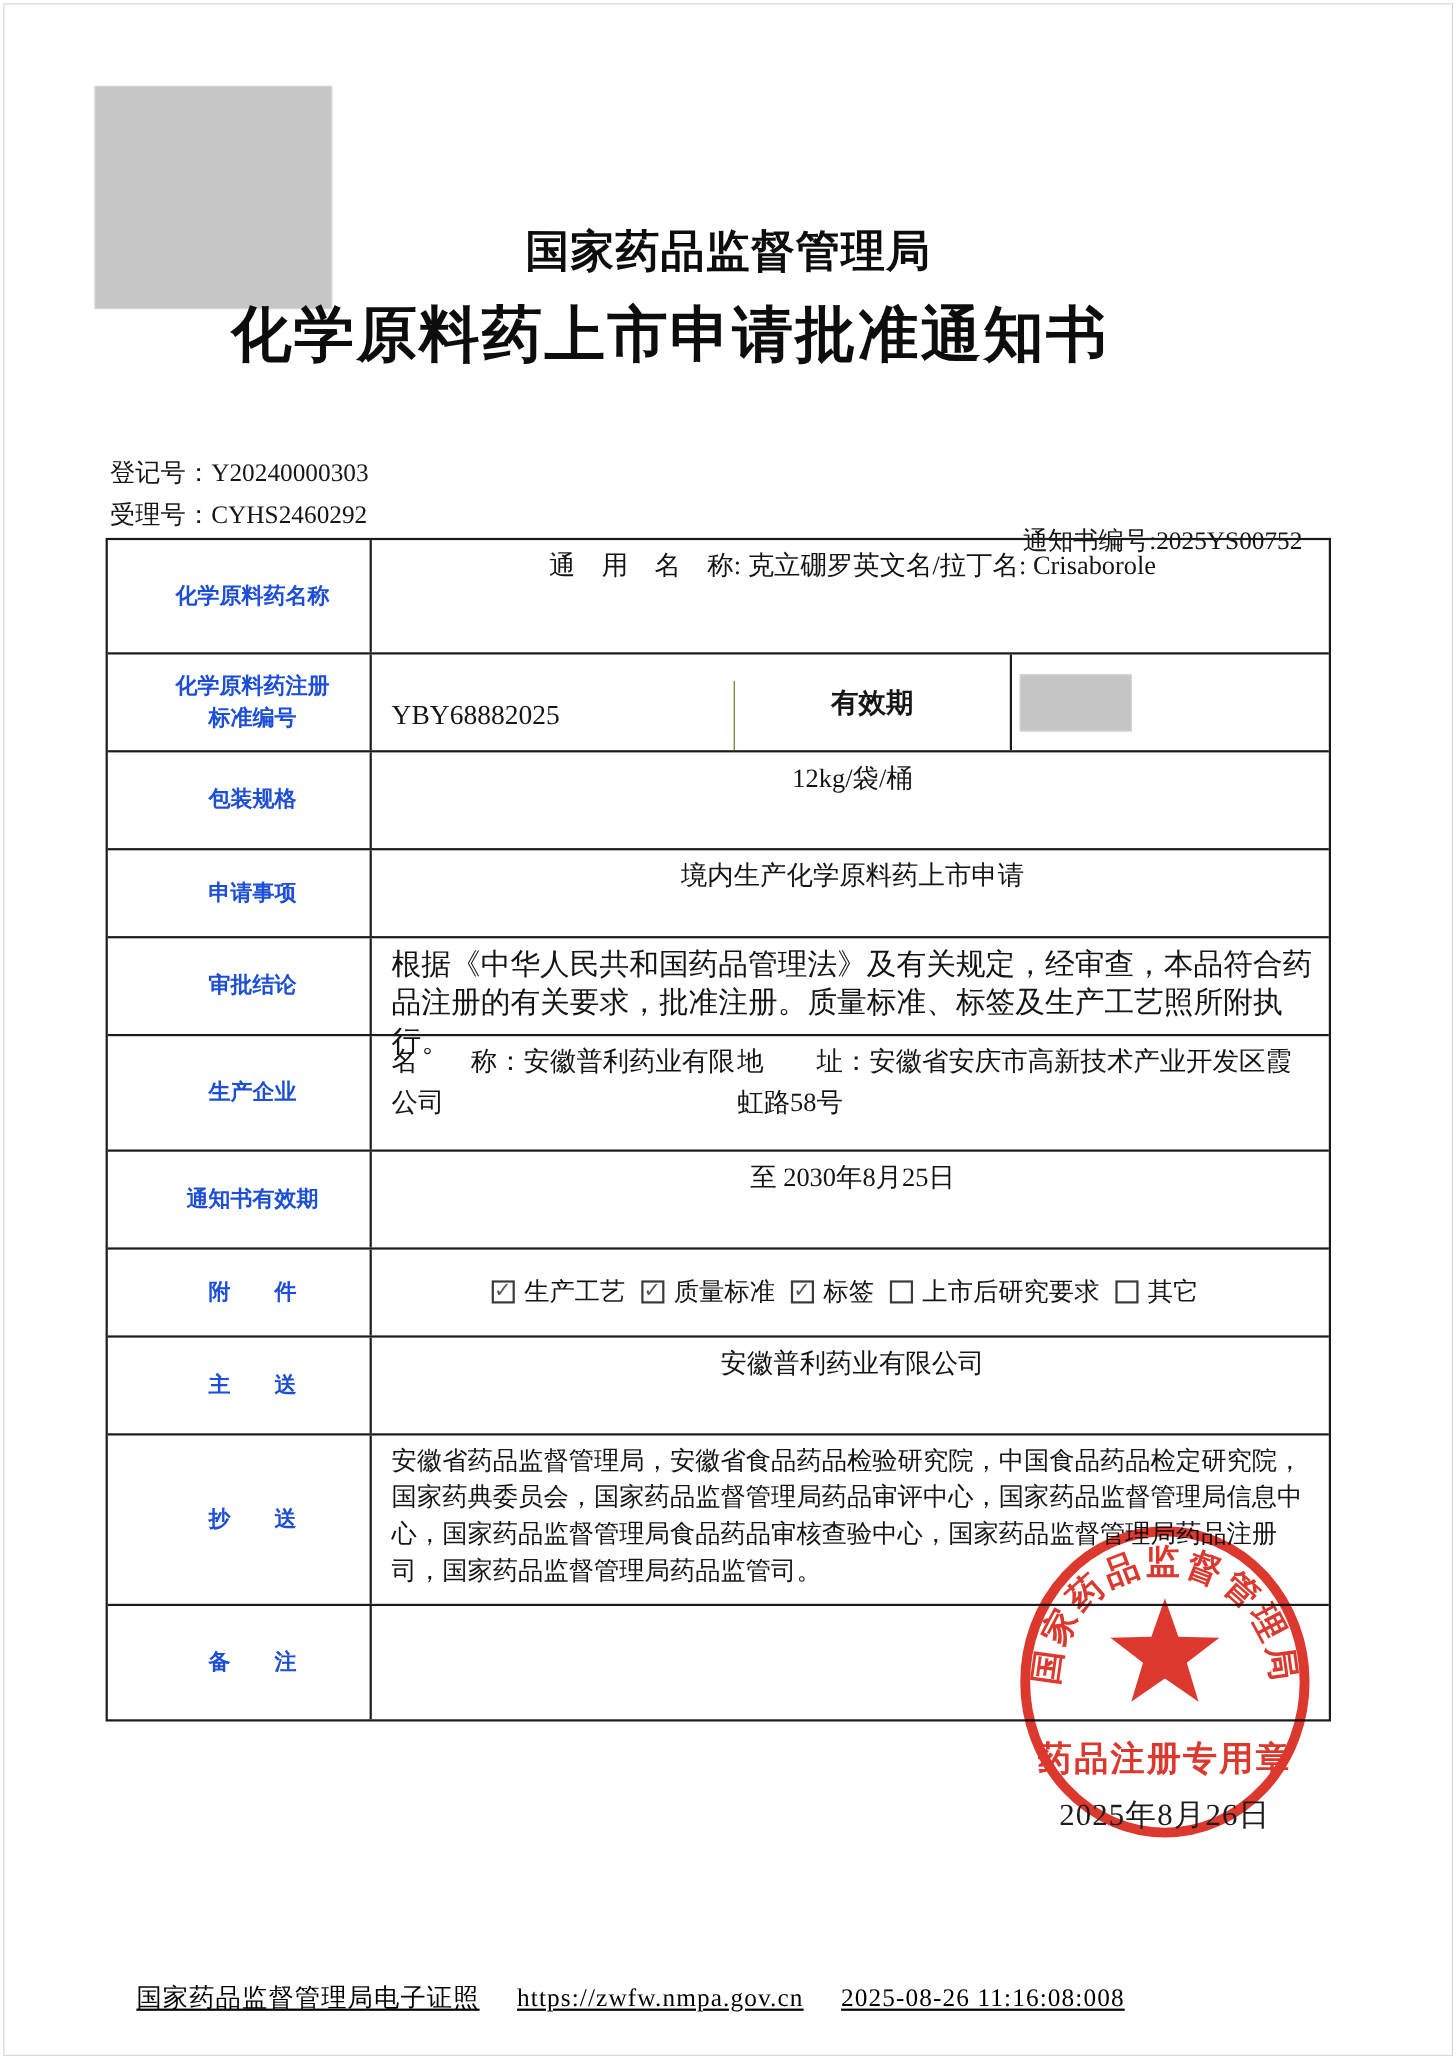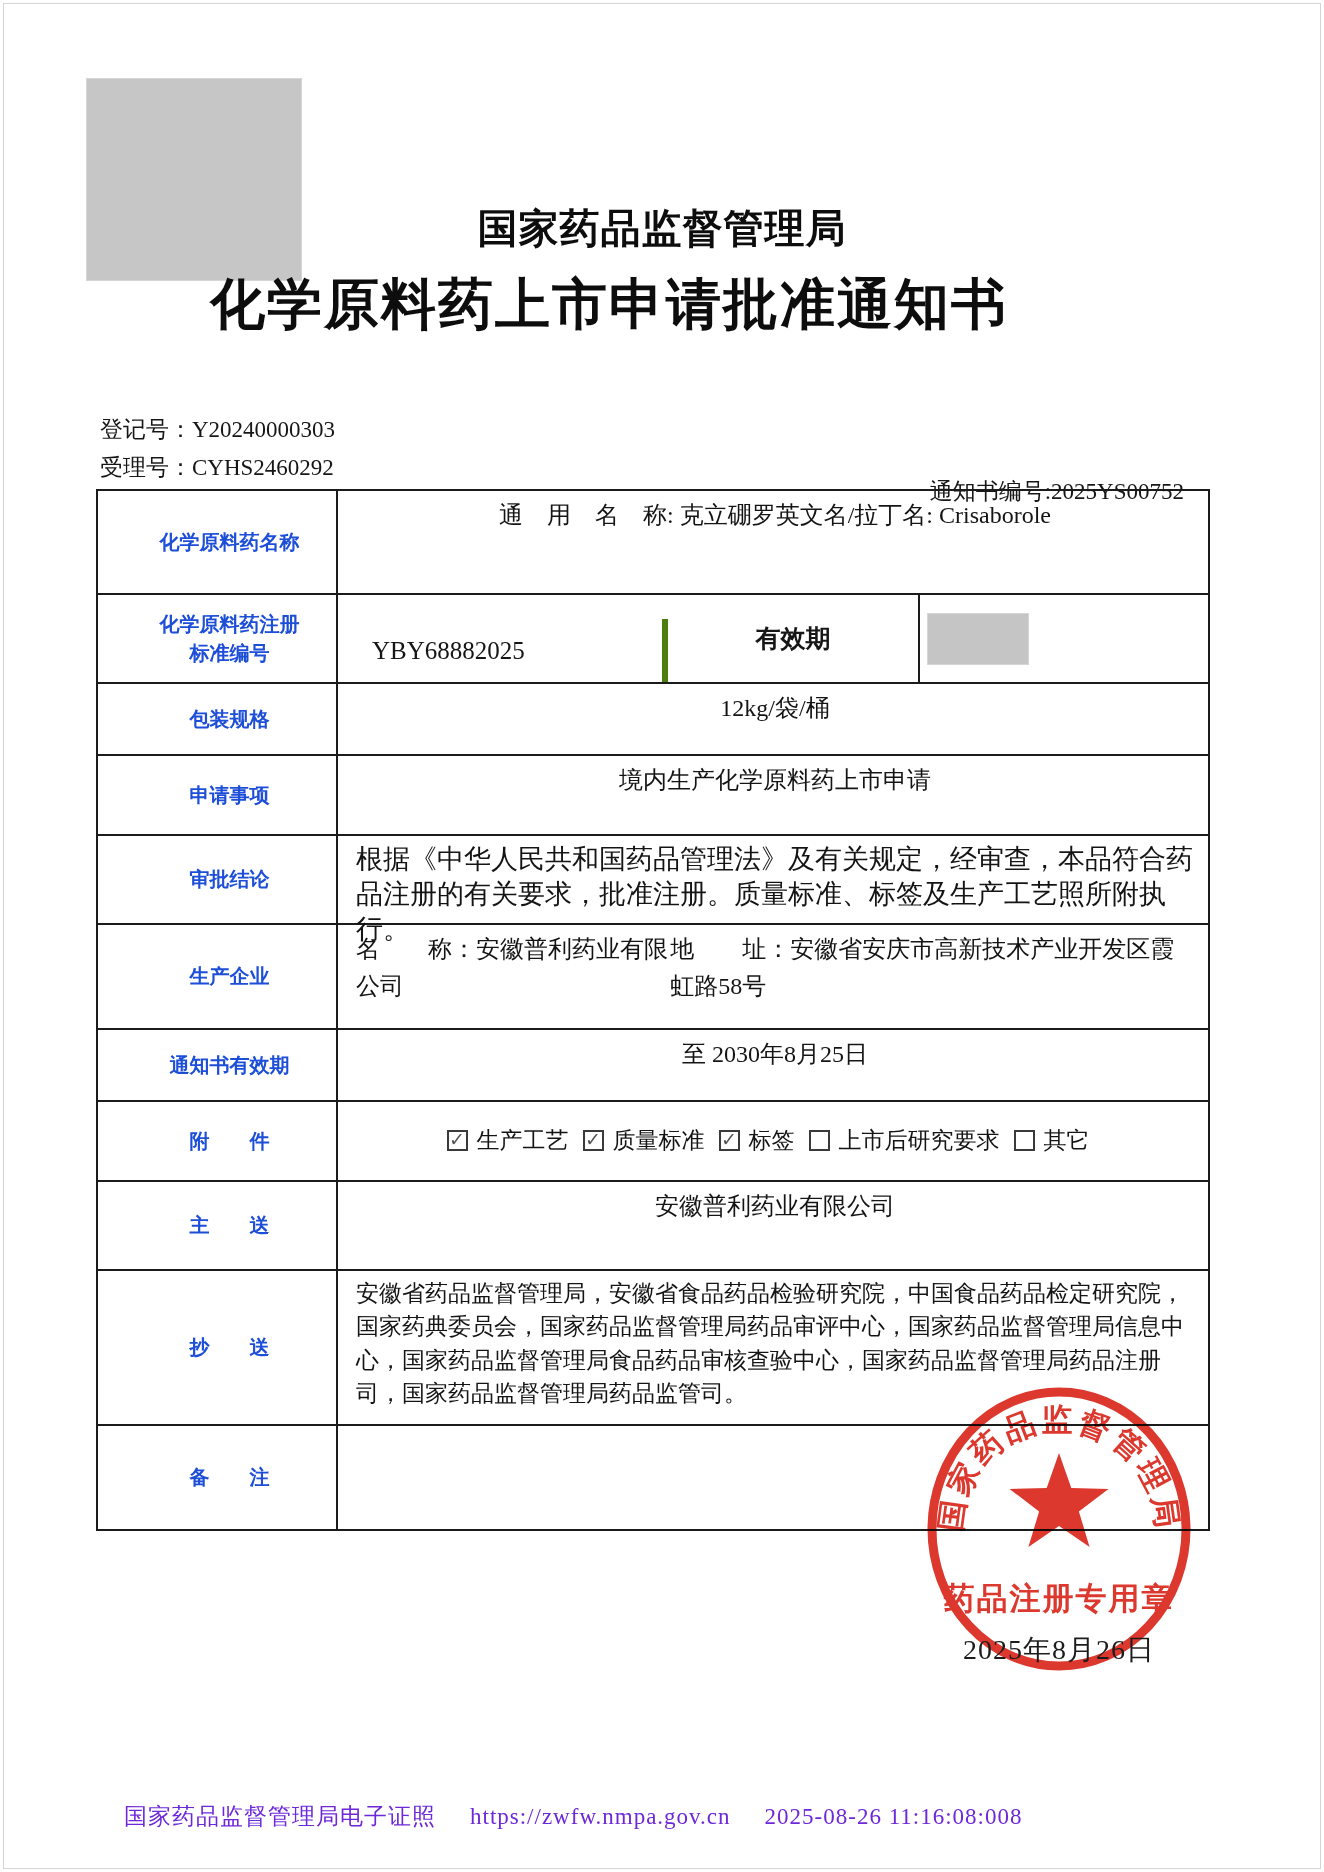--- a/index.html
+++ b/index.html
@@ -16,49 +16,49 @@
     font-weight:700;font-size:55px;letter-spacing:2px;color:#0d0d0d;}
   
   .meta-line{position:absolute;font-size:23px;white-space:nowrap;}
   .m-reg{left:100px;top:414px;}
   .m-acc{left:100px;top:452px;}
   .m-notice{right:140px;top:476px;}
   
   .doc-table{position:absolute;left:96px;top:489px;width:1114px;border:2px solid #1b1b1b;box-sizing:border-box;background:transparent;}
   .t-row{display:flex;box-sizing:border-box;border-bottom:2px solid #1b1b1b;}
   .t-row:last-child{border-bottom:none;}
-  .h106{height:104px}.h81{height:89px}.h83{height:72px}.h82{height:80px}
+  .h106{height:104px}.h81{height:89px}.h83{height:89px}.h82{height:80px}
   .h107{height:105px}.h157{height:155px}.h105{height:103px}
   .t-label{width:240px;flex:0 0 240px;box-sizing:border-box;border-right:2px solid #1b1b1b;
     display:flex;align-items:center;justify-content:center;text-align:center;
     font-weight:700;font-size:20px;white-space:pre-line;line-height:1.45;color:#1d4ed8;padding-left:25px;}
   .t-content{flex:1;box-sizing:border-box;display:flex;flex-direction:row;justify-content:center;
     padding:6px 14px 6px 18px;font-size:24px;line-height:1.55;color:#141414;}
   .t-content .ln{white-space:pre-wrap;}
   .small-lh{line-height:1.3;font-size:27px;}
   .cs-lh{line-height:1.45;font-size:23px;}
   
-  .cell-value{width:330px;flex:0 0 330px;box-sizing:border-box;border-right:6px solid #4d7c0f;
-    display:flex;align-items:center;padding-left:34px;font-size:25px;margin-top:24px;}
+  .cell-value{width:330px;flex:0 0 330px;box-sizing:border-box;border-right:1px solid #4d7c0f;
+    display:flex;align-items:center;padding-left:18px;font-size:25px;margin-top:24px;}
   .cell-validity{width:252px;flex:0 0 252px;box-sizing:border-box;border-right:2px solid #1b1b1b;
     display:flex;align-items:center;justify-content:center;font-weight:700;font-size:25px;}
   .cell-redact{flex:1;display:flex;align-items:center;}
   .redact-box{width:100px;height:50px;background:#c5c5c5;border:1px solid #d6d6d6;margin-left:7px;}
   
   .att-wrap{display:flex;align-items:center;flex-wrap:nowrap;font-size:23px;gap:0;}
   .att-item{display:flex;align-items:center;margin-right:14px;white-space:nowrap;}
   .cbx{width:21px;height:21px;border:2px solid #3a3a3a;box-sizing:border-box;margin-right:9px;
     display:inline-flex;align-items:center;justify-content:center;font-size:19px;color:#555;line-height:1;}
   .cbx .tick{display:none;}
   .cbx.checked .tick{display:block;transform:translateY(-1px);}
   
   .stamp{position:absolute;left:923px;top:1383px;width:272px;height:292px;mix-blend-mode:multiply;opacity:.92;}
   .stamp-date{position:absolute;left:923px;top:1631px;width:272px;text-align:center;font-size:28px;color:#1c1c1c;letter-spacing:1px;}
   
-  .footer{position:absolute;left:124px;top:1801px;font-size:23px;color:#6d28d9;white-space:nowrap;letter-spacing:1px;}
+  .footer{position:absolute;left:124px;top:1801px;font-size:23px;color:#000000;white-space:nowrap;letter-spacing:1px;text-decoration:underline;}
   .footer span{margin-right:34px;}
   .footer span:last-child{margin-right:0;}
 </style>
 </head>
 <body>
 
 <div class="page-edge"></div>
 
 <div class="logo-box"></div>
 

